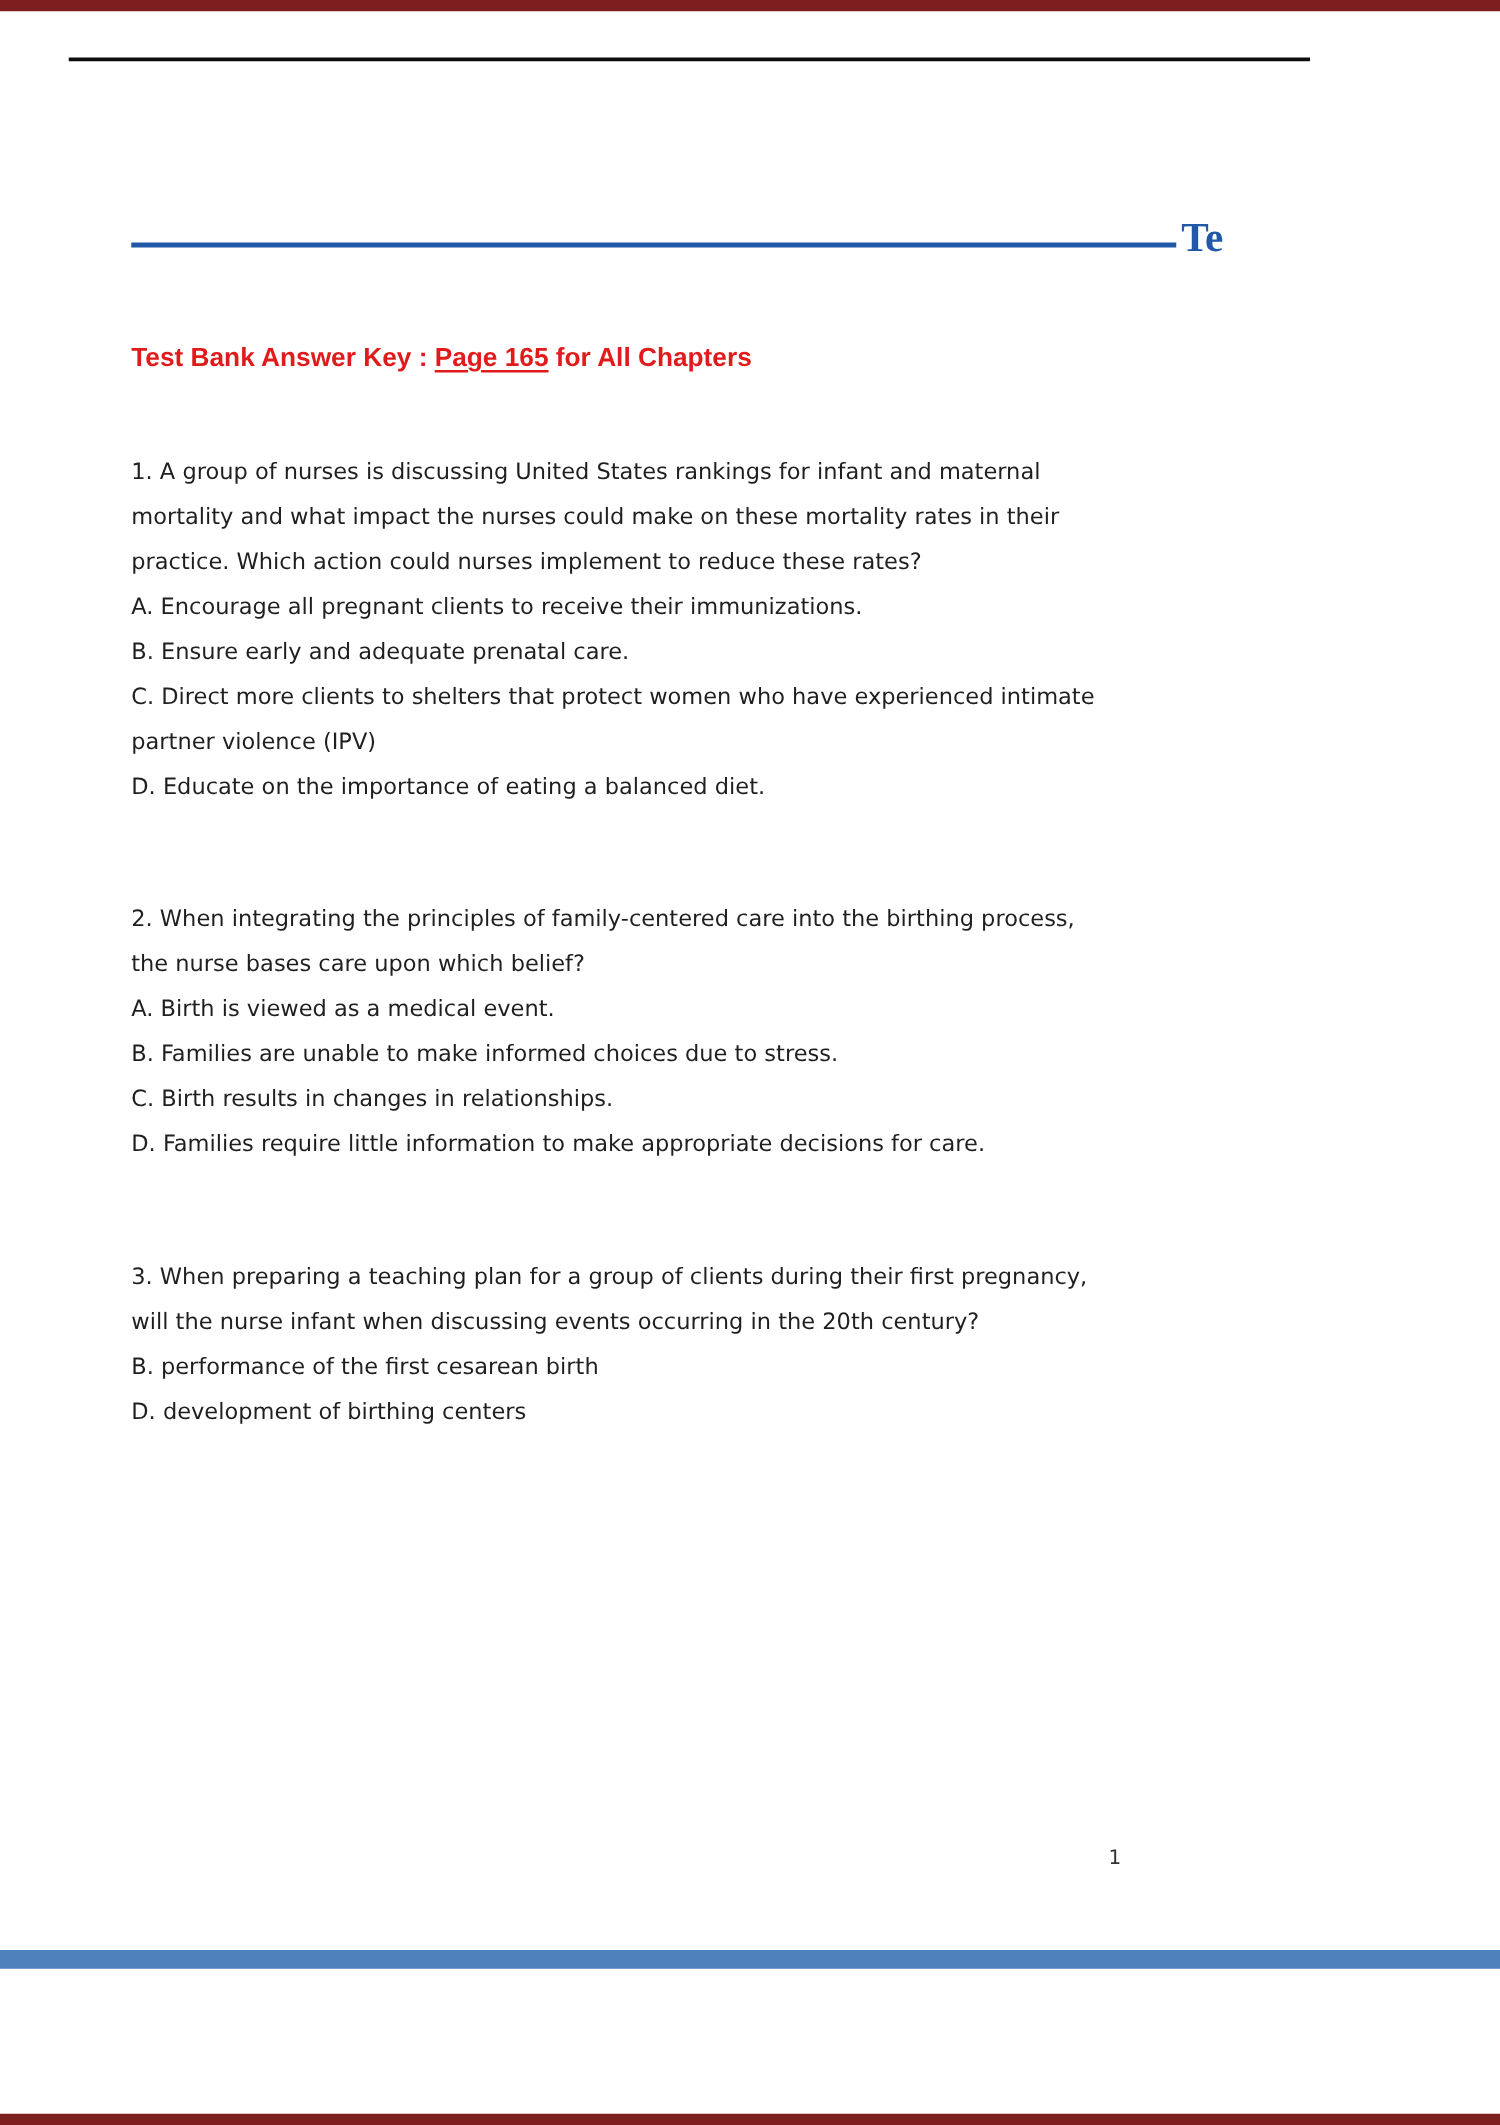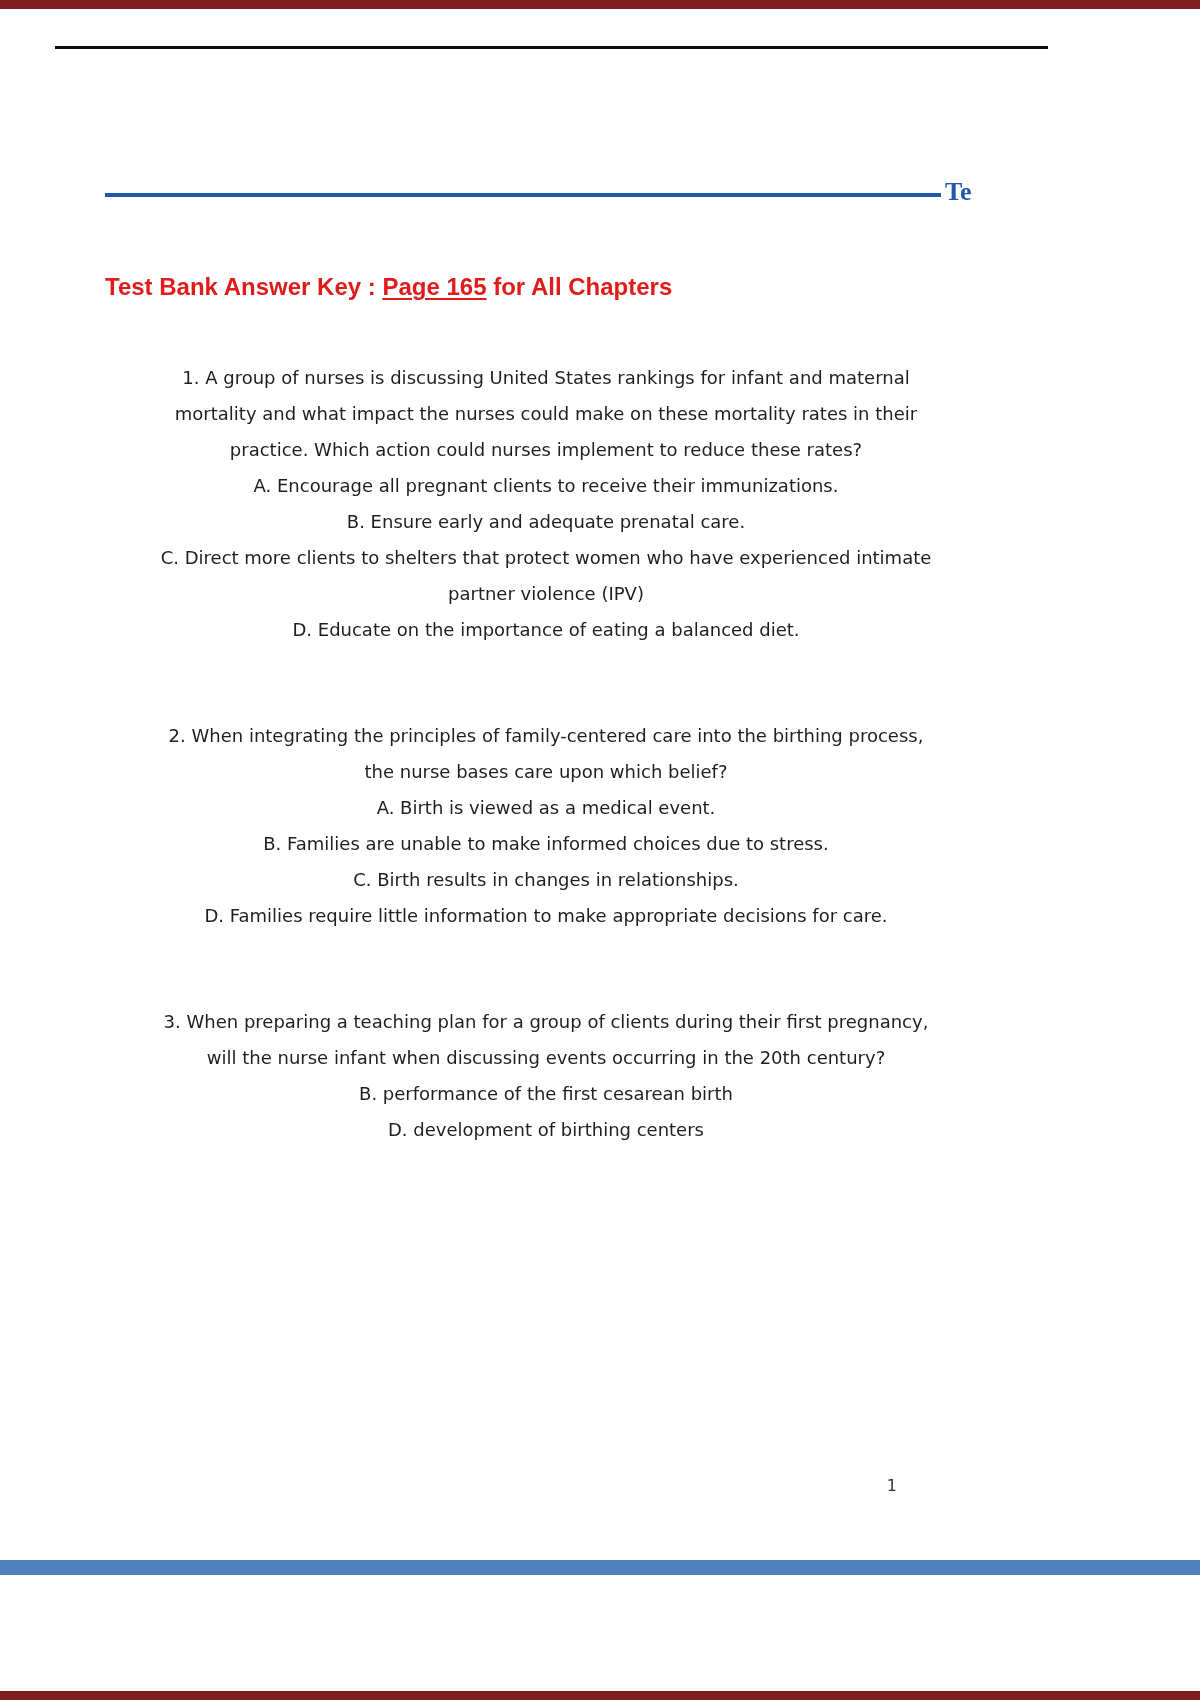--- a/index.html
+++ b/index.html
@@ -40,59 +40,58 @@
     top: 0;
     left: 105px;
     width: 882px;
   }
 
   
   .doc-title {
     margin-top: 168px;
     font-family: "Liberation Serif", serif;
     font-weight: bold;
-    font-size: 26px;
+    font-size: 33px;
     line-height: 47px;
     color: var(--title-blue, #2159a8);
   }
   .title-underline {
     display: inline-block;
     width: 836px;
     height: 4px;
     background: currentColor;
     vertical-align: 3px;
     margin-right: 4px;
   }
 
   
   .answer-key {
     margin-top: 57px;
     font-family: "Liberation Sans", sans-serif;
     font-weight: bold;
-    font-size: 24px;
+    font-size: 21px;
     line-height: 30px;
     color: var(--answer-key-red, #e01b1b);
   }
   .answer-key .page-link {
     color: inherit;
     text-decoration: underline;
     text-decoration-thickness: 2px;
     text-underline-offset: 3px;
     cursor: pointer;
   }
 
   
   .questions {
     margin-top: 58px;
     font-size: 18px;
     line-height: 36px;
   }
   .question-block {
     margin-bottom: 70px;
-    text-align: center;
   }
   .line {
     white-space: nowrap;
   }
 
   
   .page-number {
     position: absolute;
     top: 1476px;
     left: 0;

